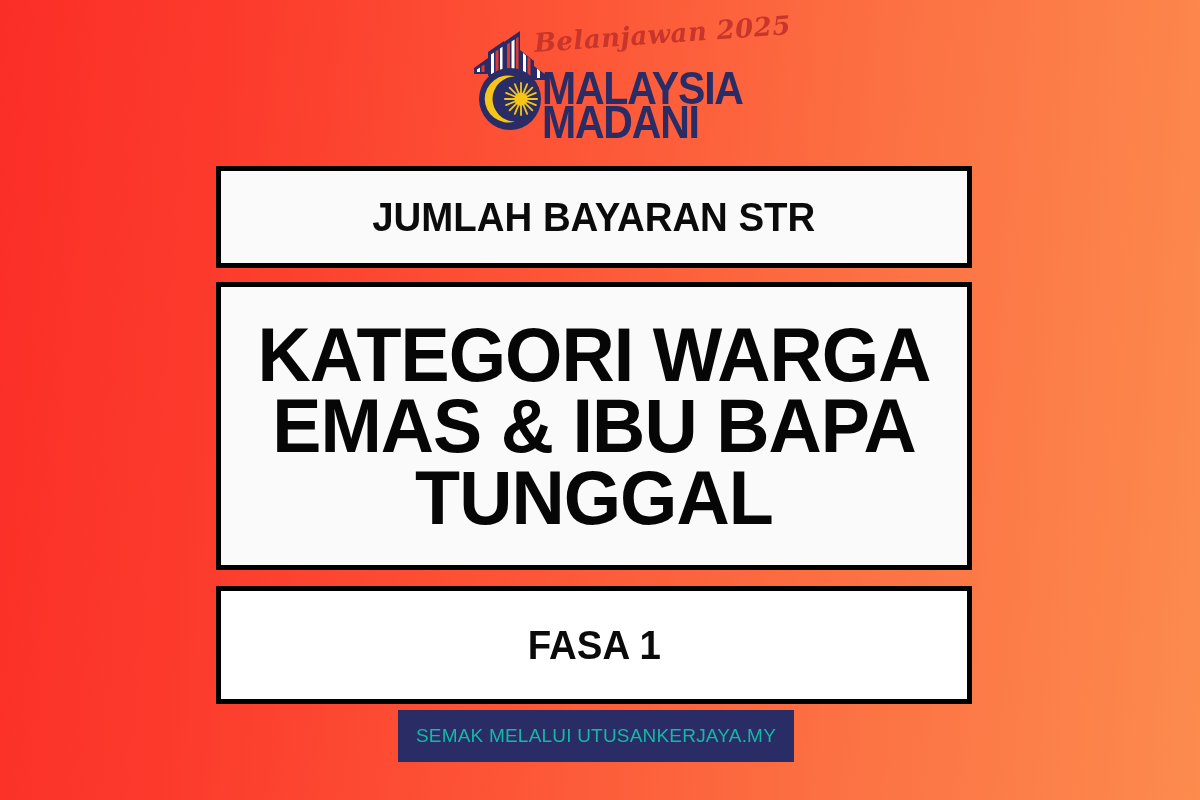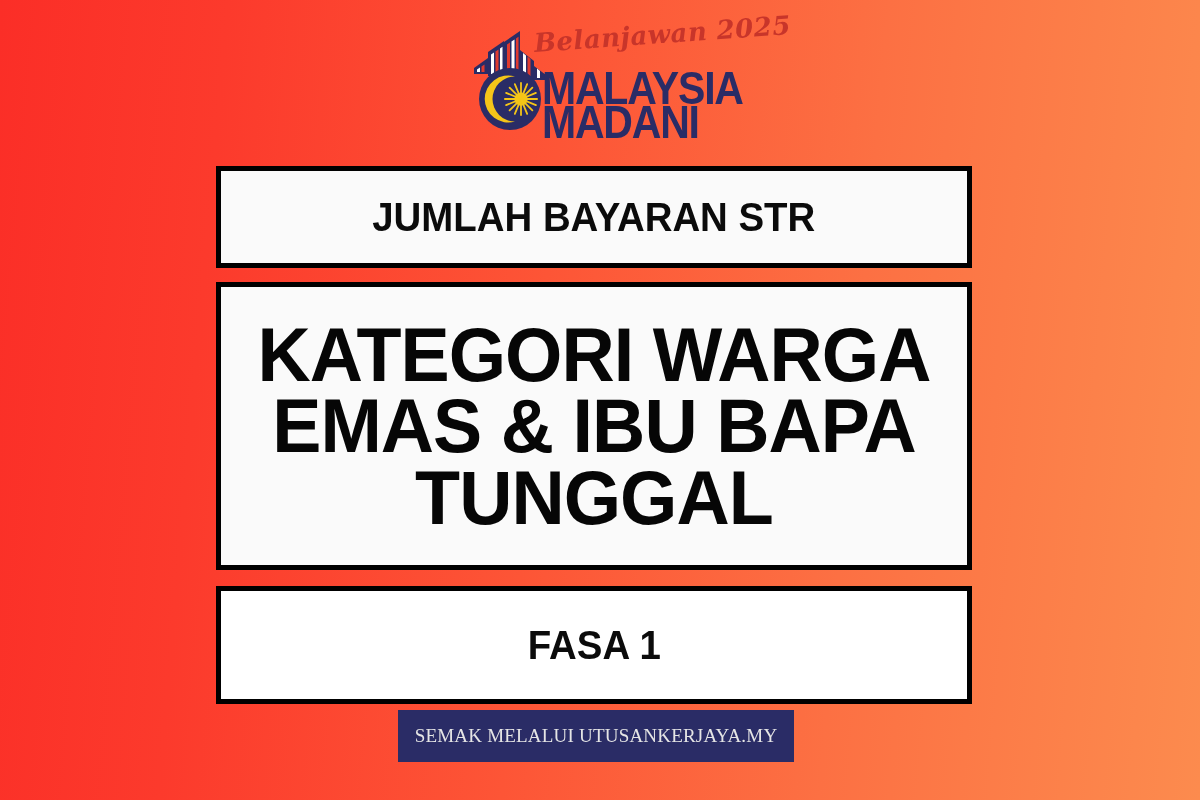--- a/index.html
+++ b/index.html
@@ -126,24 +126,24 @@
     left: 398px;
     top: 710px;
     width: 396px;
     height: 52px;
     background: #2A2C66;
     display: flex;
     align-items: center;
     justify-content: center;
   }
   .txt-footer {
-    font-family: Liberation Serif, serif;
+    font-family: Liberation Sans, sans-serif;
     font-weight: normal;
     font-size: 19px;
-    color: #e5e5e5;
+    color: #14b8a6;
     letter-spacing: 0.2px;
     white-space: nowrap;
   }
 </style>
 </head>
 <body>
 
 <div id="poster">
 
   <div id="logo">

